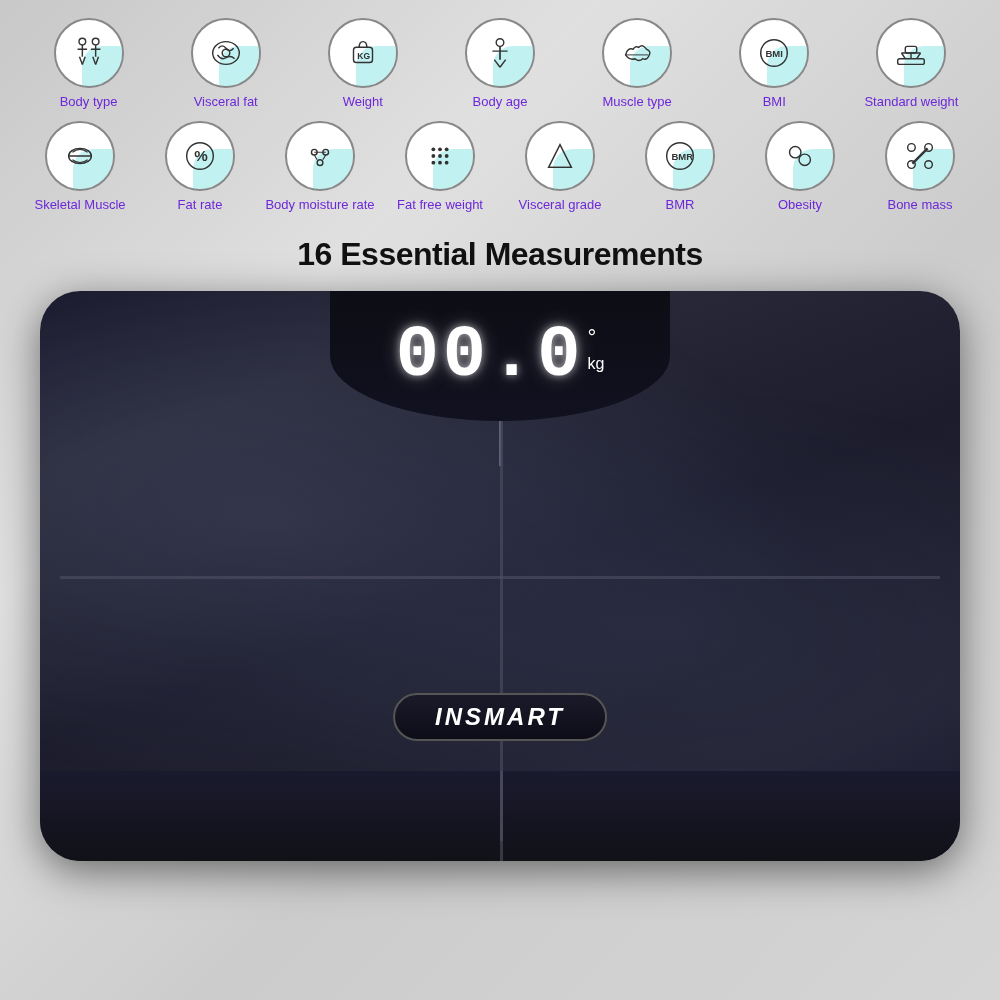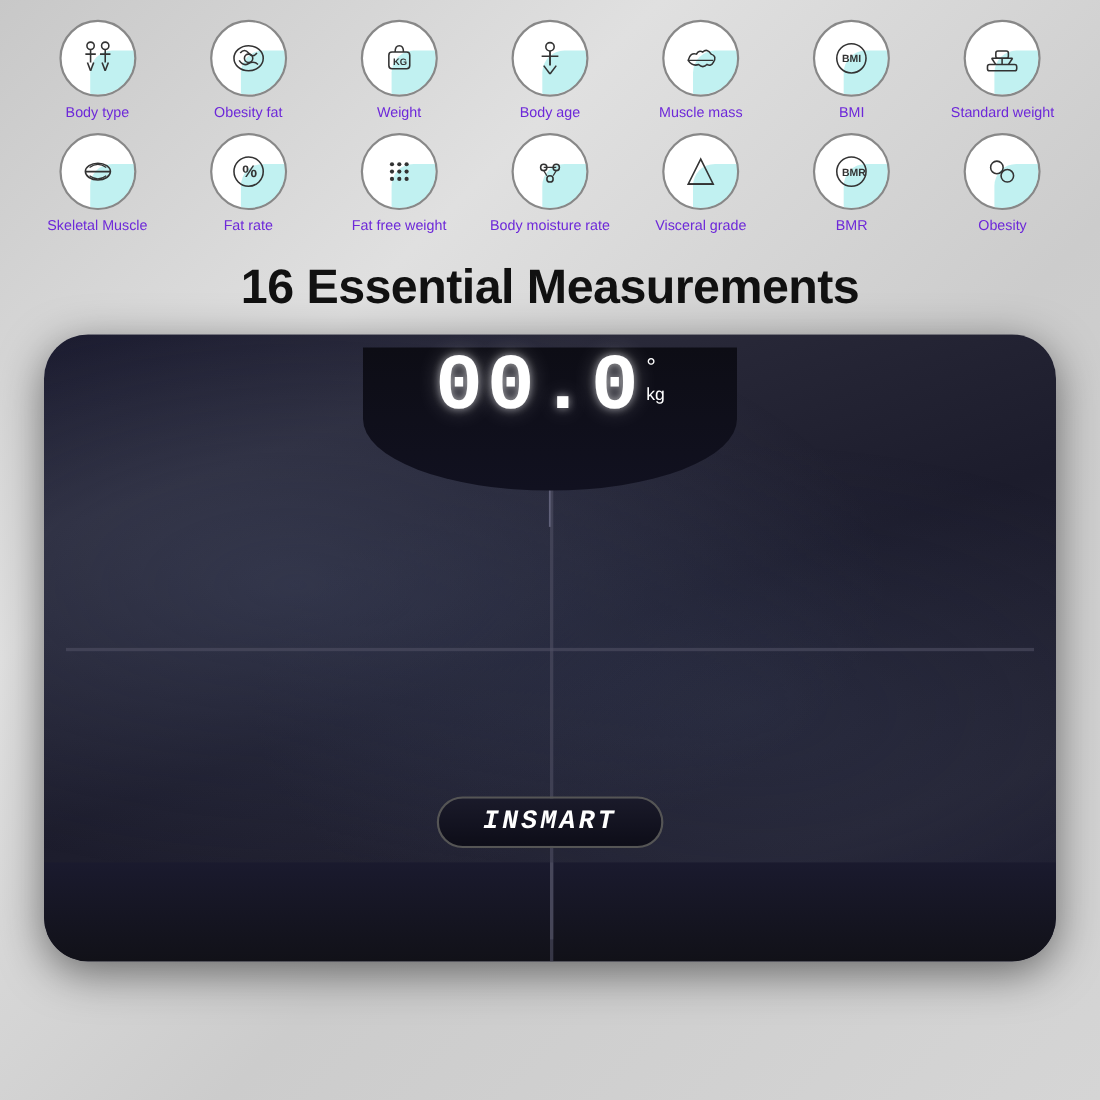--- a/index.html
+++ b/index.html
@@ -84,21 +84,21 @@
 
     .icon-label {
       font-size: 13px;
       color: #6d28d9;
       line-height: 1.3;
       font-weight: 400;
     }
 
     
     .main-heading {
-      font-size: 44px;
+      font-size: 32px;
       font-weight: 900;
       color: #111;
       text-align: center;
       margin: 12px 0 18px;
       letter-spacing: -0.5px;
     }
 
     
     .scale-container {
       width: 920px;
@@ -118,31 +118,31 @@
       background:
         radial-gradient(ellipse at 25% 40%, rgba(80,90,120,0.35) 0%, transparent 55%),
         radial-gradient(ellipse at 70% 60%, rgba(60,70,100,0.25) 0%, transparent 50%);
       border-radius: 40px;
       z-index: 1;
     }
 
     
     .display-area {
       position: absolute;
-      top: 12px;
+      top: 0;
       left: 50%;
       transform: translateX(-50%);
       width: 340px;
       height: 130px;
       background: linear-gradient(180deg, #0d0d15 0%, #111120 100%);
       border-radius: 0 0 50% 50%;
       display: flex;
       flex-direction: column;
       align-items: center;
-      justify-content: flex-start;
+      justify-content: center;
       z-index: 10;
     }
 
     .lcd-display {
       display: flex;
       align-items: flex-start;
       position: relative;
     }
 
     .lcd-digits {
@@ -203,29 +203,28 @@
       bottom: 20px;
       left: 50%;
       width: 3px;
       background: rgba(80,80,100,0.6);
       z-index: 5;
     }
 
     
     .brand-label {
       position: absolute;
-      bottom: 103px;
+      bottom: 120px;
       left: 50%;
       transform: translateX(-50%);
       background: linear-gradient(180deg, #1a1a2a, #0d0d18);
       border: 2px solid #555;
       border-radius: 25px;
       padding: 8px 40px;
       z-index: 10;
-      font-family: Liberation Mono, monospace;
     }
 
     .brand-text {
       font-size: 24px;
       font-weight: 900;
       color: white;
       letter-spacing: 3px;
       font-style: italic;
     }
 
@@ -276,21 +275,21 @@
 
       <div class="icon-item">
         <div class="icon-circle">
           <svg viewBox="0 0 40 40" fill="none" xmlns="http://www.w3.org/2000/svg">
             <ellipse cx="20" cy="20" rx="14" ry="12" stroke="#333" stroke-width="1.5"></ellipse>
             <path d="M12 15 Q16 10 20 15 Q24 20 28 15" stroke="#333" stroke-width="1.5" fill="none"></path>
             <path d="M11 22 Q15 28 20 25 Q25 22 29 26" stroke="#333" stroke-width="1.5" fill="none"></path>
             <circle cx="20" cy="20" r="4" stroke="#333" stroke-width="1.5"></circle>
           </svg>
         </div>
-        <span class="icon-label">Obesity fat</span>
+        <span class="icon-label">Visceral fat</span>
       </div>
 
 
       <div class="icon-item">
         <div class="icon-circle">
           <svg viewBox="0 0 40 40" fill="none" xmlns="http://www.w3.org/2000/svg">
             <rect x="10" y="14" width="20" height="16" rx="3" stroke="#333" stroke-width="1.5"></rect>
             <path d="M16 14 Q16 8 20 8 Q24 8 24 14" stroke="#333" stroke-width="1.5" fill="none"></path>
             <text x="14" y="26" font-size="9" fill="#333" font-weight="bold">KG</text>
           </svg>
@@ -311,21 +310,21 @@
         <span class="icon-label">Body age</span>
       </div>
 
       <div class="icon-item">
         <div class="icon-circle">
           <svg viewBox="0 0 40 40" fill="none" xmlns="http://www.w3.org/2000/svg">
             <path d="M8 22 Q10 14 16 16 Q18 12 22 14 Q26 10 30 16 Q36 18 32 24 Q30 28 26 26 Q22 30 18 26 Q12 28 8 22Z" stroke="#333" stroke-width="1.5" fill="none"></path>
             <line x1="8" y1="22" x2="32" y2="22" stroke="#333" stroke-width="1"></line>
           </svg>
         </div>
-        <span class="icon-label">Muscle mass</span>
+        <span class="icon-label">Muscle type</span>
       </div>
 
       <div class="icon-item">
         <div class="icon-circle">
           <svg viewBox="0 0 40 40" fill="none" xmlns="http://www.w3.org/2000/svg">
             <circle cx="20" cy="20" r="14" stroke="#333" stroke-width="1.5"></circle>
             <text x="11" y="24" font-size="10" fill="#333" font-weight="bold">BMI</text>
           </svg>
         </div>
         <span class="icon-label">BMI</span>
@@ -362,20 +361,34 @@
       </div>
 
       <div class="icon-item">
         <div class="icon-circle">
           <svg viewBox="0 0 40 40" fill="none" xmlns="http://www.w3.org/2000/svg">
             <circle cx="20" cy="20" r="14" stroke="#333" stroke-width="1.5"></circle>
             <text x="14" y="25" font-size="16" fill="#333" font-weight="bold">%</text>
           </svg>
         </div>
         <span class="icon-label">Fat rate</span>
+      </div>
+
+      <div class="icon-item">
+        <div class="icon-circle">
+          <svg viewBox="0 0 40 40" fill="none" xmlns="http://www.w3.org/2000/svg">
+            <circle cx="14" cy="16" r="3" stroke="#333" stroke-width="1.5"></circle>
+            <circle cx="26" cy="16" r="3" stroke="#333" stroke-width="1.5"></circle>
+            <circle cx="20" cy="27" r="3" stroke="#333" stroke-width="1.5"></circle>
+            <line x1="14" y1="19" x2="17" y2="24" stroke="#333" stroke-width="1.2"></line>
+            <line x1="26" y1="19" x2="23" y2="24" stroke="#333" stroke-width="1.2"></line>
+            <line x1="14" y1="16" x2="26" y2="16" stroke="#333" stroke-width="1.2"></line>
+          </svg>
+        </div>
+        <span class="icon-label">Body moisture rate</span>
       </div>
 
       <div class="icon-item">
         <div class="icon-circle">
           <svg viewBox="0 0 40 40" fill="none" xmlns="http://www.w3.org/2000/svg">
 
             <circle cx="13" cy="13" r="2" fill="#333"></circle>
             <circle cx="20" cy="13" r="2" fill="#333"></circle>
             <circle cx="27" cy="13" r="2" fill="#333"></circle>
             <circle cx="13" cy="20" r="2" fill="#333"></circle>
@@ -385,34 +398,20 @@
             <circle cx="20" cy="27" r="2" fill="#333"></circle>
             <circle cx="27" cy="27" r="2" fill="#333"></circle>
           </svg>
         </div>
         <span class="icon-label">Fat free weight</span>
       </div>
 
       <div class="icon-item">
         <div class="icon-circle">
           <svg viewBox="0 0 40 40" fill="none" xmlns="http://www.w3.org/2000/svg">
-            <circle cx="14" cy="16" r="3" stroke="#333" stroke-width="1.5"></circle>
-            <circle cx="26" cy="16" r="3" stroke="#333" stroke-width="1.5"></circle>
-            <circle cx="20" cy="27" r="3" stroke="#333" stroke-width="1.5"></circle>
-            <line x1="14" y1="19" x2="17" y2="24" stroke="#333" stroke-width="1.2"></line>
-            <line x1="26" y1="19" x2="23" y2="24" stroke="#333" stroke-width="1.2"></line>
-            <line x1="14" y1="16" x2="26" y2="16" stroke="#333" stroke-width="1.2"></line>
-          </svg>
-        </div>
-        <span class="icon-label">Body moisture rate</span>
-      </div>
-
-      <div class="icon-item">
-        <div class="icon-circle">
-          <svg viewBox="0 0 40 40" fill="none" xmlns="http://www.w3.org/2000/svg">
 
             <polygon points="20,8 8,32 32,32" stroke="#333" stroke-width="1.5" fill="none"></polygon>
             <line x1="8" y1="32" x2="32" y2="32" stroke="#333" stroke-width="1.5"></line>
           </svg>
         </div>
         <span class="icon-label">Visceral grade</span>
       </div>
 
       <div class="icon-item">
         <div class="icon-circle">
@@ -427,20 +426,32 @@
       <div class="icon-item">
         <div class="icon-circle">
           <svg viewBox="0 0 40 40" fill="none" xmlns="http://www.w3.org/2000/svg">
             <circle cx="15" cy="16" r="6" stroke="#333" stroke-width="1.5"></circle>
             <circle cx="25" cy="24" r="6" stroke="#333" stroke-width="1.5"></circle>
           </svg>
         </div>
         <span class="icon-label">Obesity</span>
       </div>
 
+      <div class="icon-item">
+        <div class="icon-circle">
+          <svg viewBox="0 0 40 40" fill="none" xmlns="http://www.w3.org/2000/svg">
+            <line x1="12" y1="28" x2="28" y2="12" stroke="#333" stroke-width="2.5"></line>
+            <circle cx="11" cy="11" r="4" stroke="#333" stroke-width="1.5" fill="none"></circle>
+            <circle cx="29" cy="11" r="4" stroke="#333" stroke-width="1.5" fill="none"></circle>
+            <circle cx="11" cy="29" r="4" stroke="#333" stroke-width="1.5" fill="none"></circle>
+            <circle cx="29" cy="29" r="4" stroke="#333" stroke-width="1.5" fill="none"></circle>
+          </svg>
+        </div>
+        <span class="icon-label">Bone mass</span>
+      </div>
 
     </div>
   </div>
 
   <h1 class="main-heading">16 Essential Measurements</h1>
 
   <div class="scale-container">
 
     <div class="display-area">
       <div class="lcd-display">

